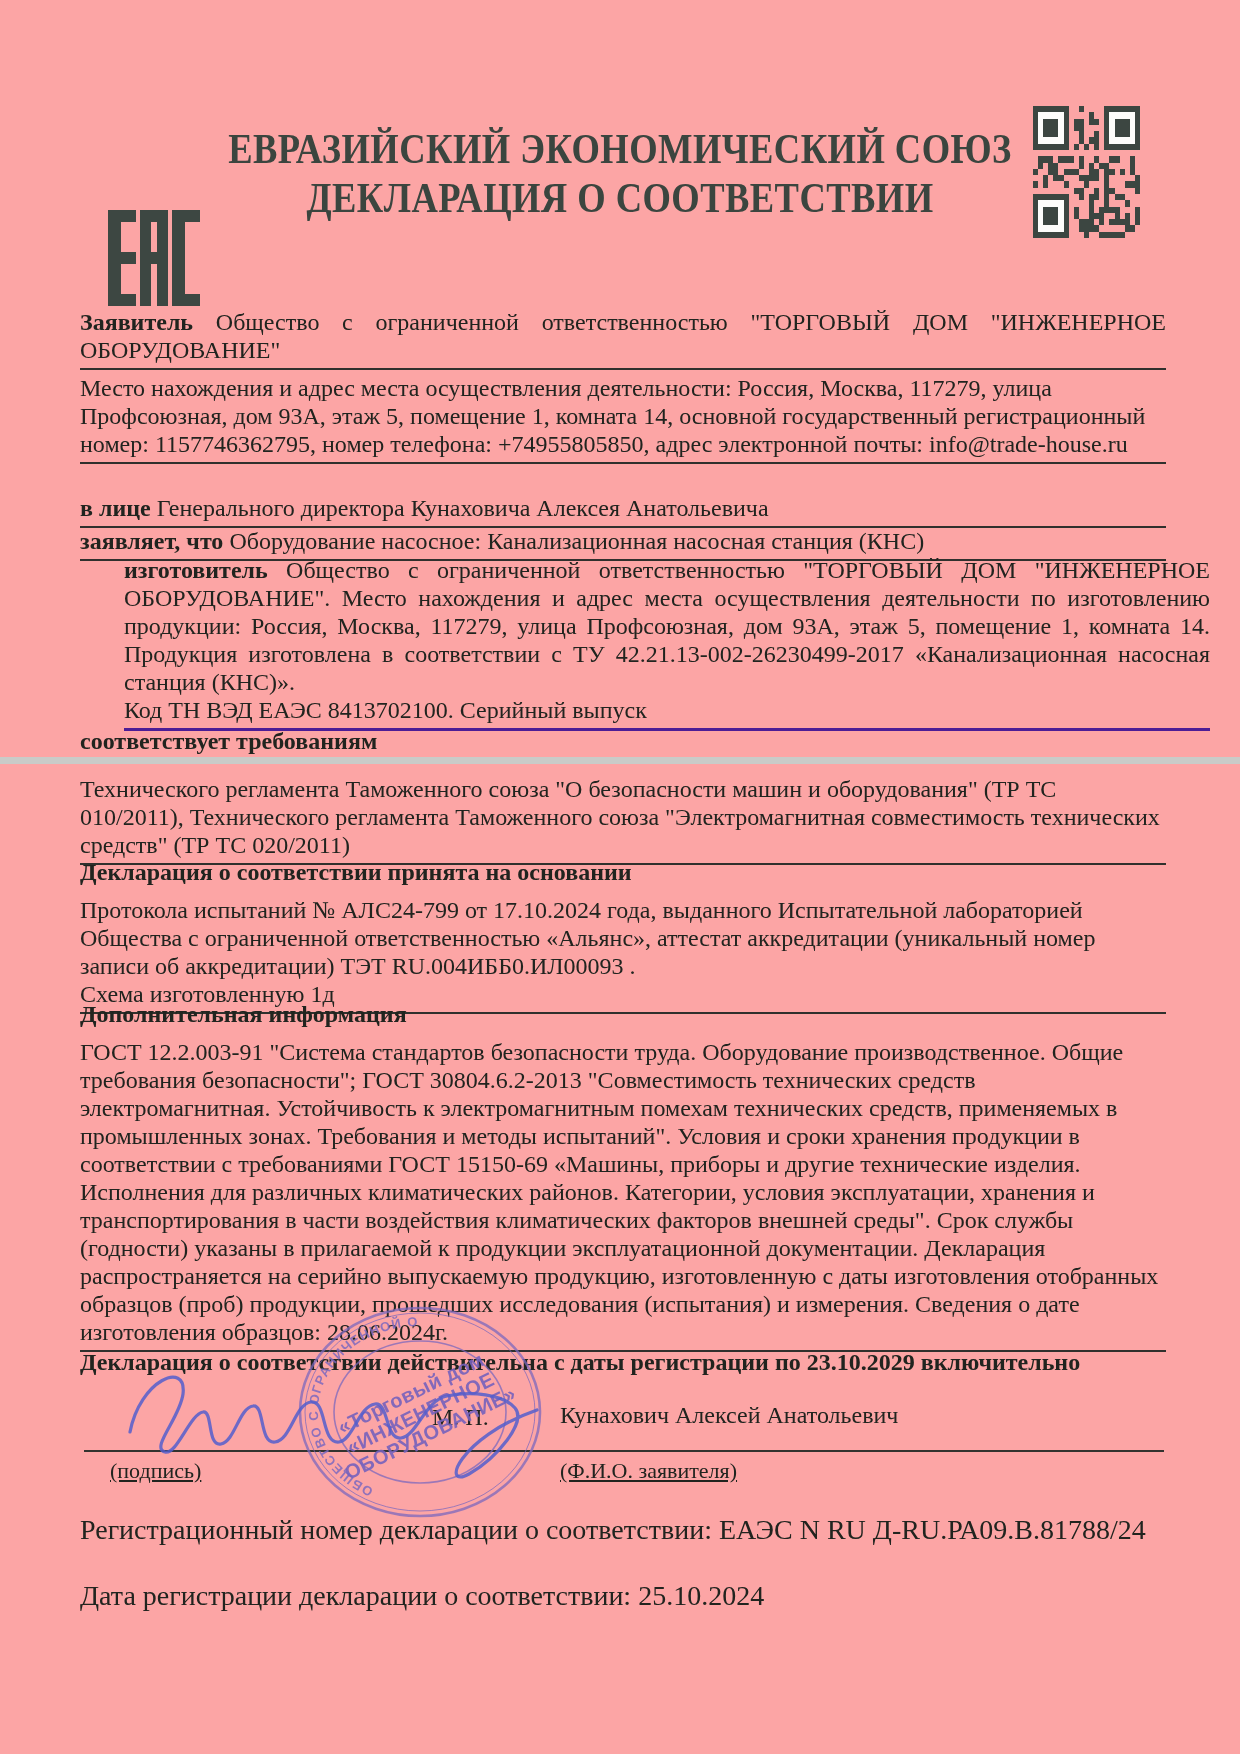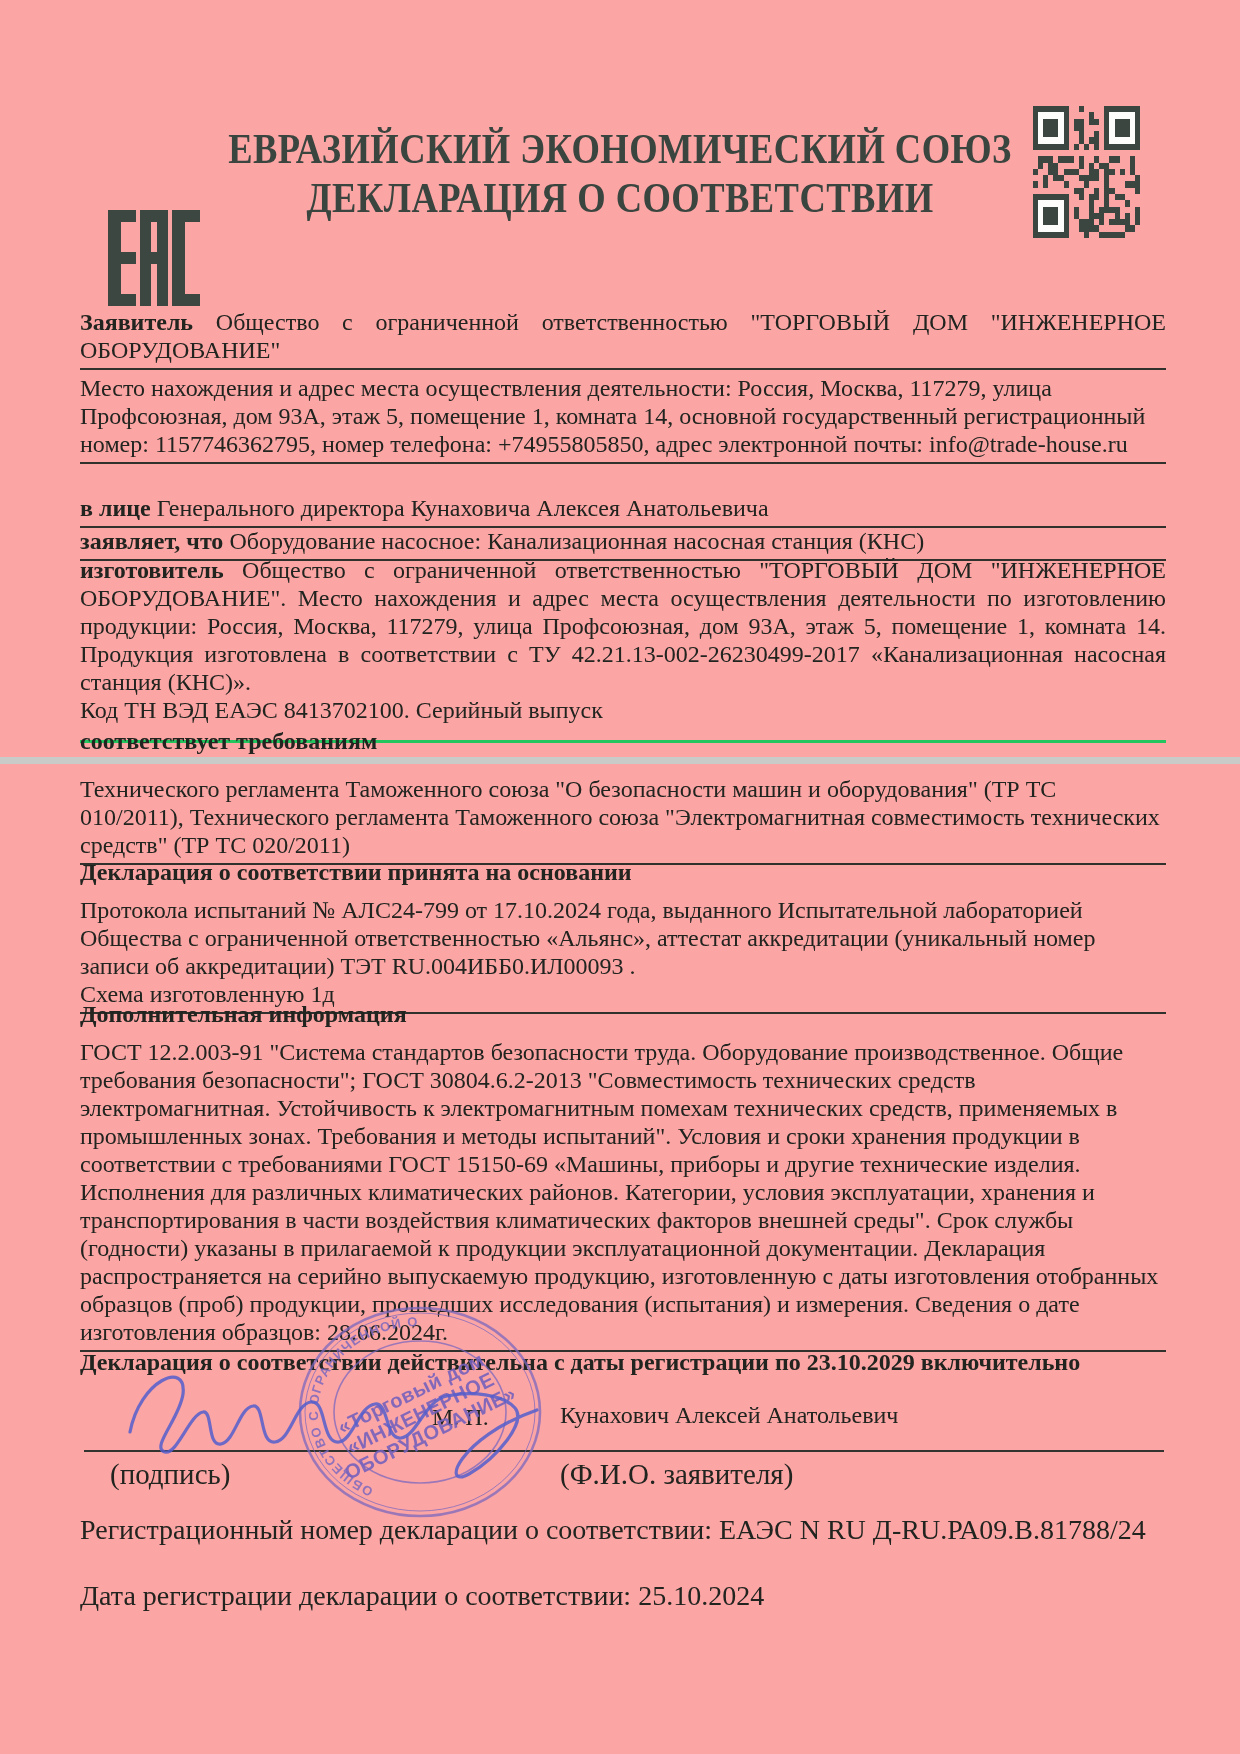--- a/index.html
+++ b/index.html
@@ -12,27 +12,27 @@
   
   .doc-title{
     left:0;top:124px;width:1240px;text-align:center;
     font-weight:bold;font-size:43px;line-height:49px;color:#3b453f;
     transform:scaleX(.85);transform-origin:50% 0;
     letter-spacing:.5px;white-space:nowrap;
   }
   
   .blk{left:80px;width:1086px;font-size:24px;line-height:28px;}
   .rule{border-bottom:2px solid #30302d;padding-bottom:4px;margin-top:6px;}
-  .rule3{border-bottom:3px solid #22c55e;padding-bottom:16px;}
+  .rule3{border-bottom:3px solid #4c1d95;padding-bottom:4px;margin-left:44px;}
   .just{text-align:justify;}
   .b{font-weight:bold;}
   .grayband{left:0;width:1240px;height:7px;background:#c9cbc8;filter:blur(.7px);}
   
   .sigline{left:84px;top:1450px;width:1080px;height:2px;background:#33332f;}
-  .small{font-size:29px;}
+  .small{font-size:22px;text-decoration:underline;}
   .center{}
   .footerline{font-weight:normal;font-size:28px;}
   svg text{font-family:"Liberation Sans", sans-serif;}
 </style>
 </head>
 <body>
 
 <div class="page">
 
   <div class="abs doc-title">

